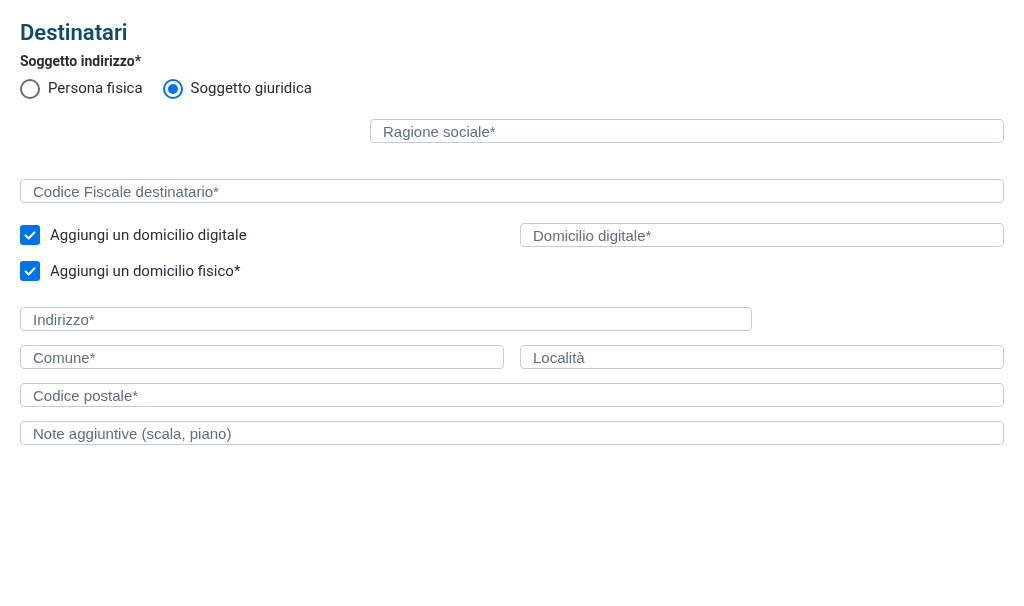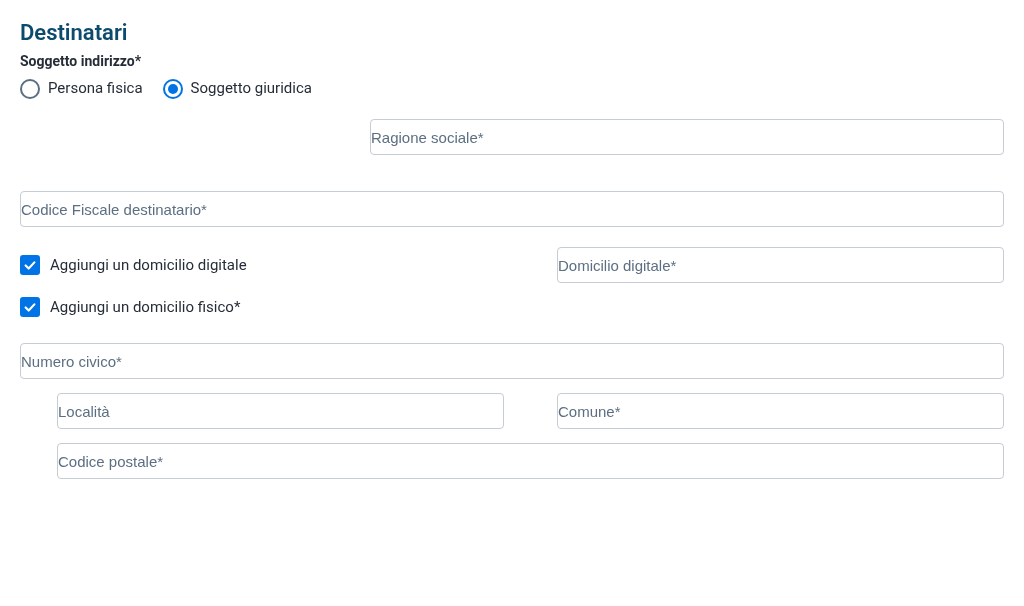--- a/index.html
+++ b/index.html
@@ -64,24 +64,24 @@
       color: #262d38;
     }
     .form-row {
       display: flex;
       gap: 16px;
       margin-bottom: 14px;
       align-items: center;
     }
     .input-field {
       flex: 1;
-      height: 36px;
+      height: 24px;
       border: 1px solid #c5ccd3;
       border-radius: 4px;
-      padding: 0 0;
+      padding: 0 12px;
       font-size: 15px;
       color: #5c6f82;
       background: #fff;
       outline: none;
     }
     .input-field::placeholder {
       color: #5c6f82;
     }
     .checkbox-item {
       display: flex;
@@ -106,21 +106,20 @@
     .checkbox-label {
       font-size: 15px;
       color: #262d38;
     }
     .spacer-left {
       width: 334px;
       flex-shrink: 0;
     }
     .half {
       flex: 1;
-      margin-left: 37px;
     }
     .col-indirizzo {
       flex: 0 0 732px;
     }
     .col-civico {
       flex: 1;
     }
     .address-section {
       margin-top: 26px;
     }
@@ -182,22 +181,25 @@
       <svg viewBox="0 0 16 16" fill="none" stroke="#fff" stroke-width="2.5" stroke-linecap="round" stroke-linejoin="round">
           <polyline points="3,8.5 6.5,12 13,5"></polyline>
         </svg>
     </span>
     <span class="checkbox-label">Aggiungi un domicilio fisico*</span>
   </div>
 </div>
 
 <div class="address-section">
   <div class="form-row">
-    <input type="text" class="input-field col-civico" placeholder="Numero civico*" style="">
-  </div>
-  <div class="form-row">
+    <input type="text" class="input-field col-indirizzo" placeholder="Indirizzo*" style="">
+  </div>
+  <div class="form-row">
+    <input type="text" class="input-field half" placeholder="Comune*" style="">
     <input type="text" class="input-field half" placeholder="Località" style="">
-    <input type="text" class="input-field half" placeholder="Comune*" style="">
   </div>
   <div class="form-row">
     <input type="text" class="input-field half" placeholder="Codice postale*" style="">
   </div>
+  <div class="form-row">
+    <input type="text" class="input-field" placeholder="Note aggiuntive (scala, piano)" style="">
+  </div>
 </div>
 
 </body></html>

